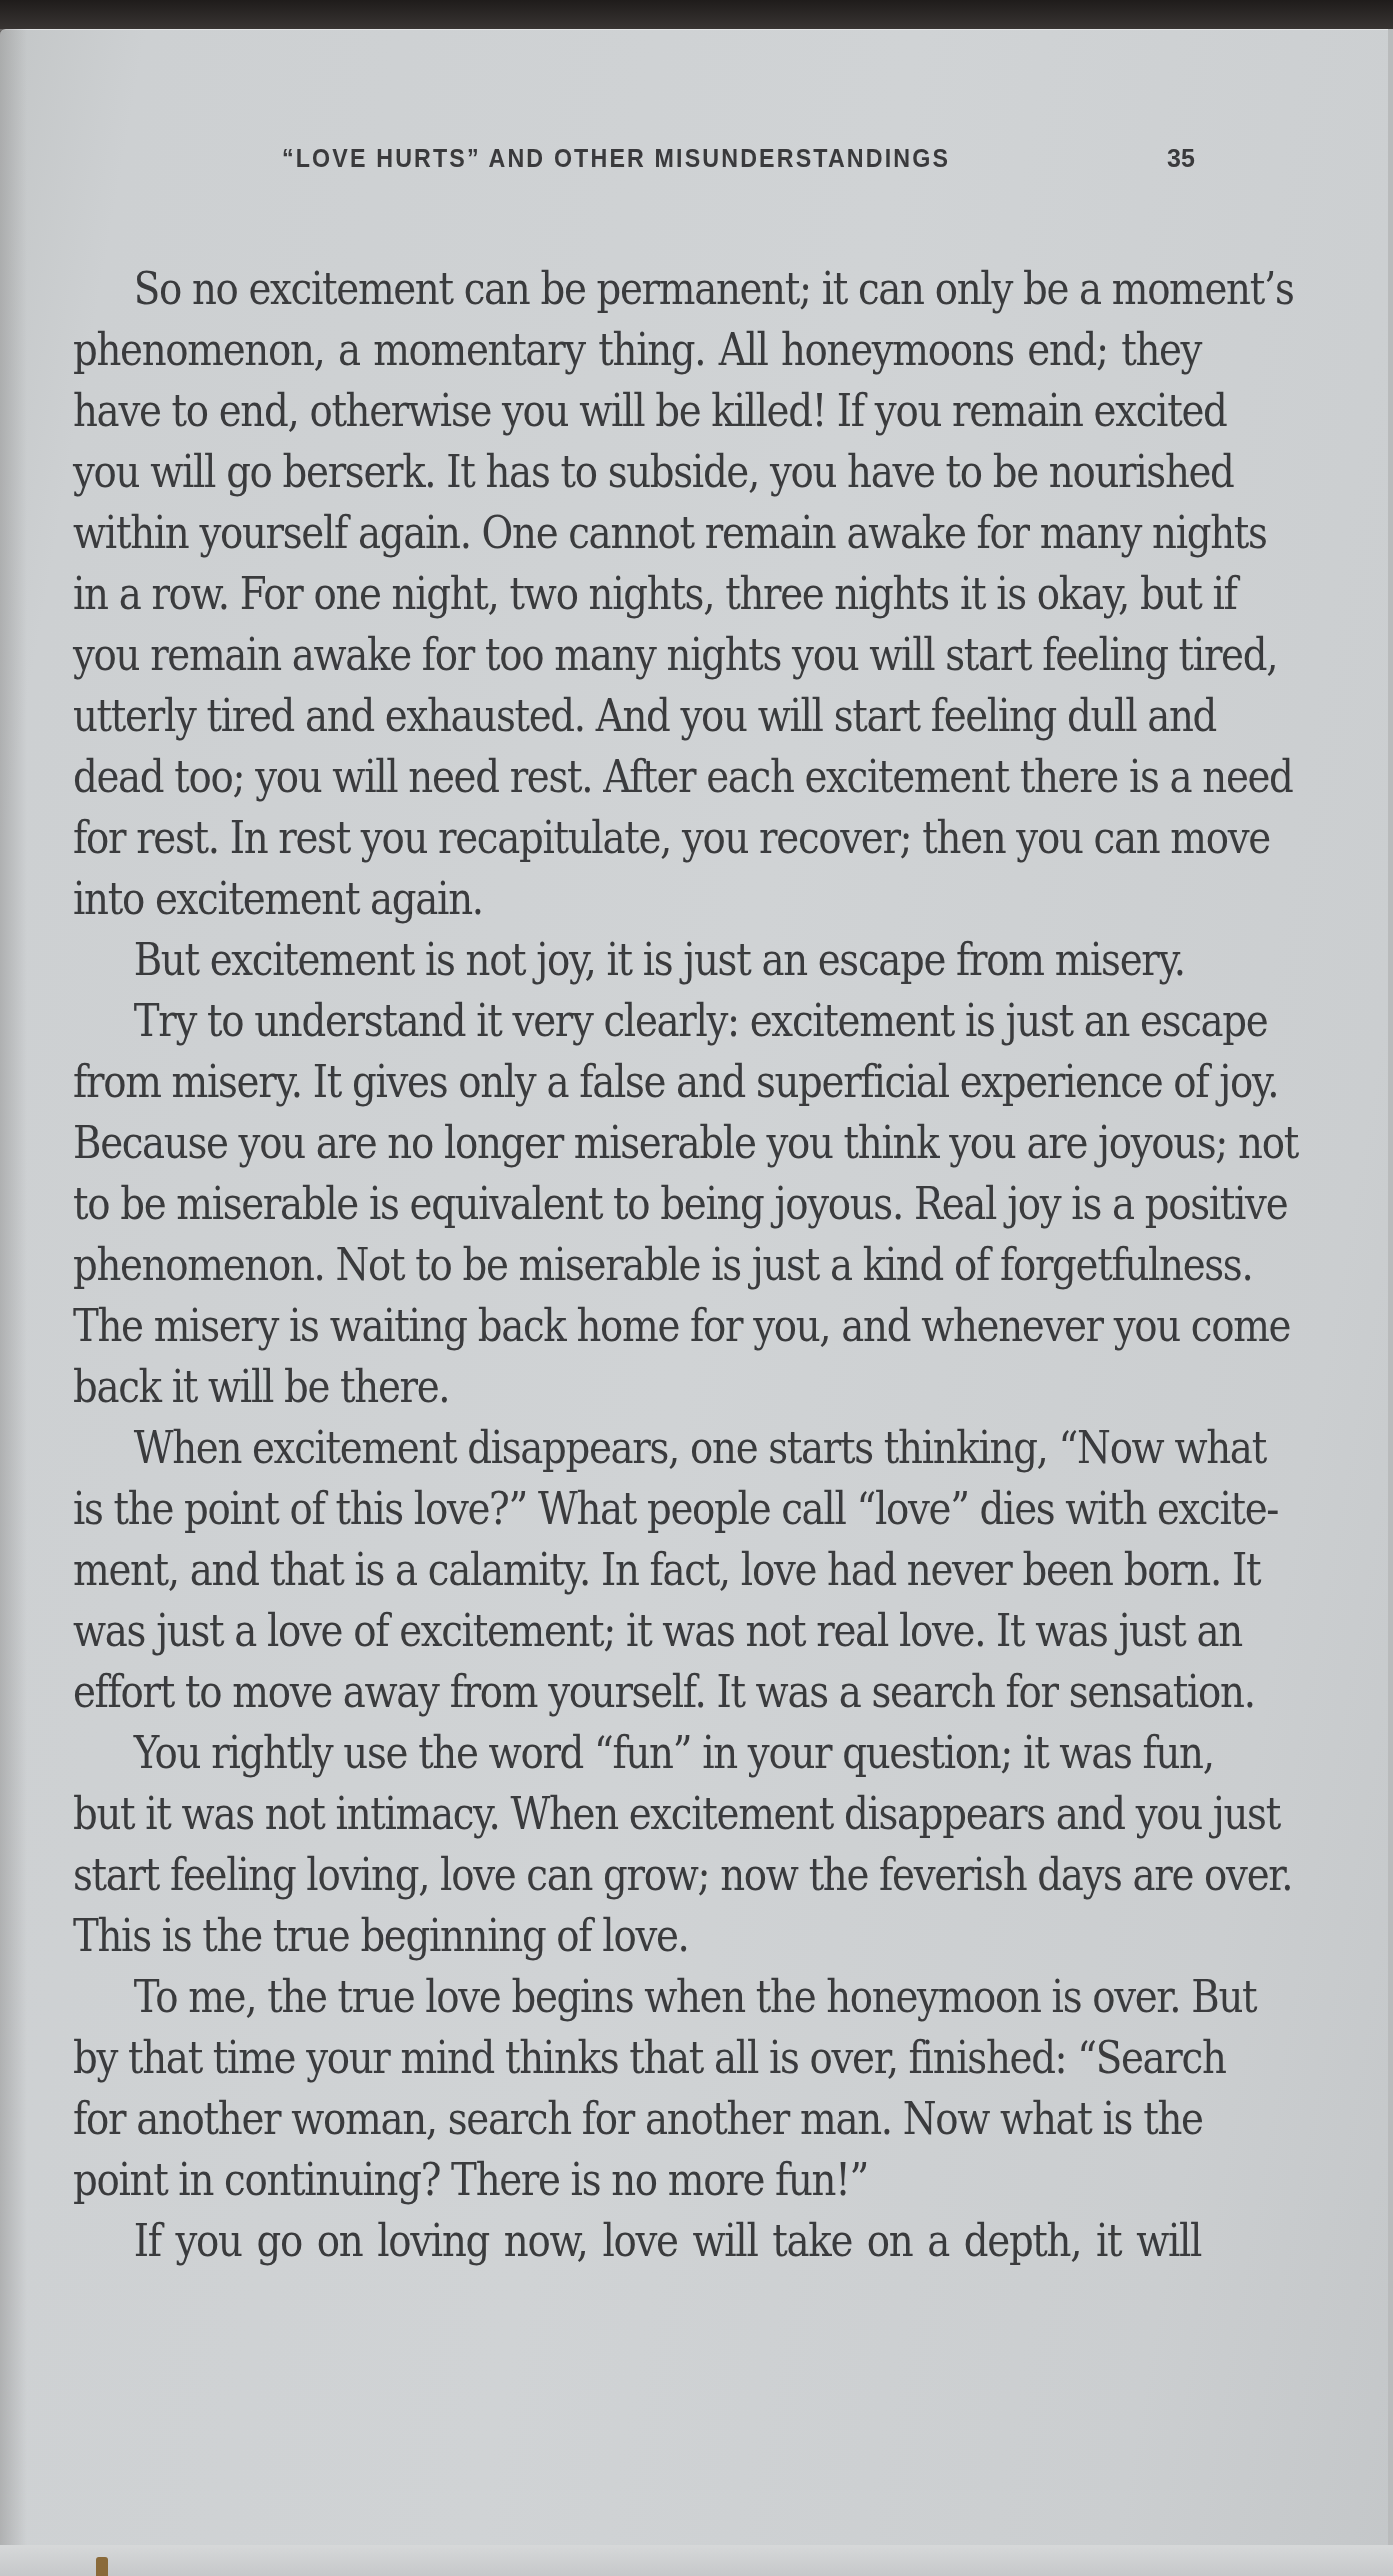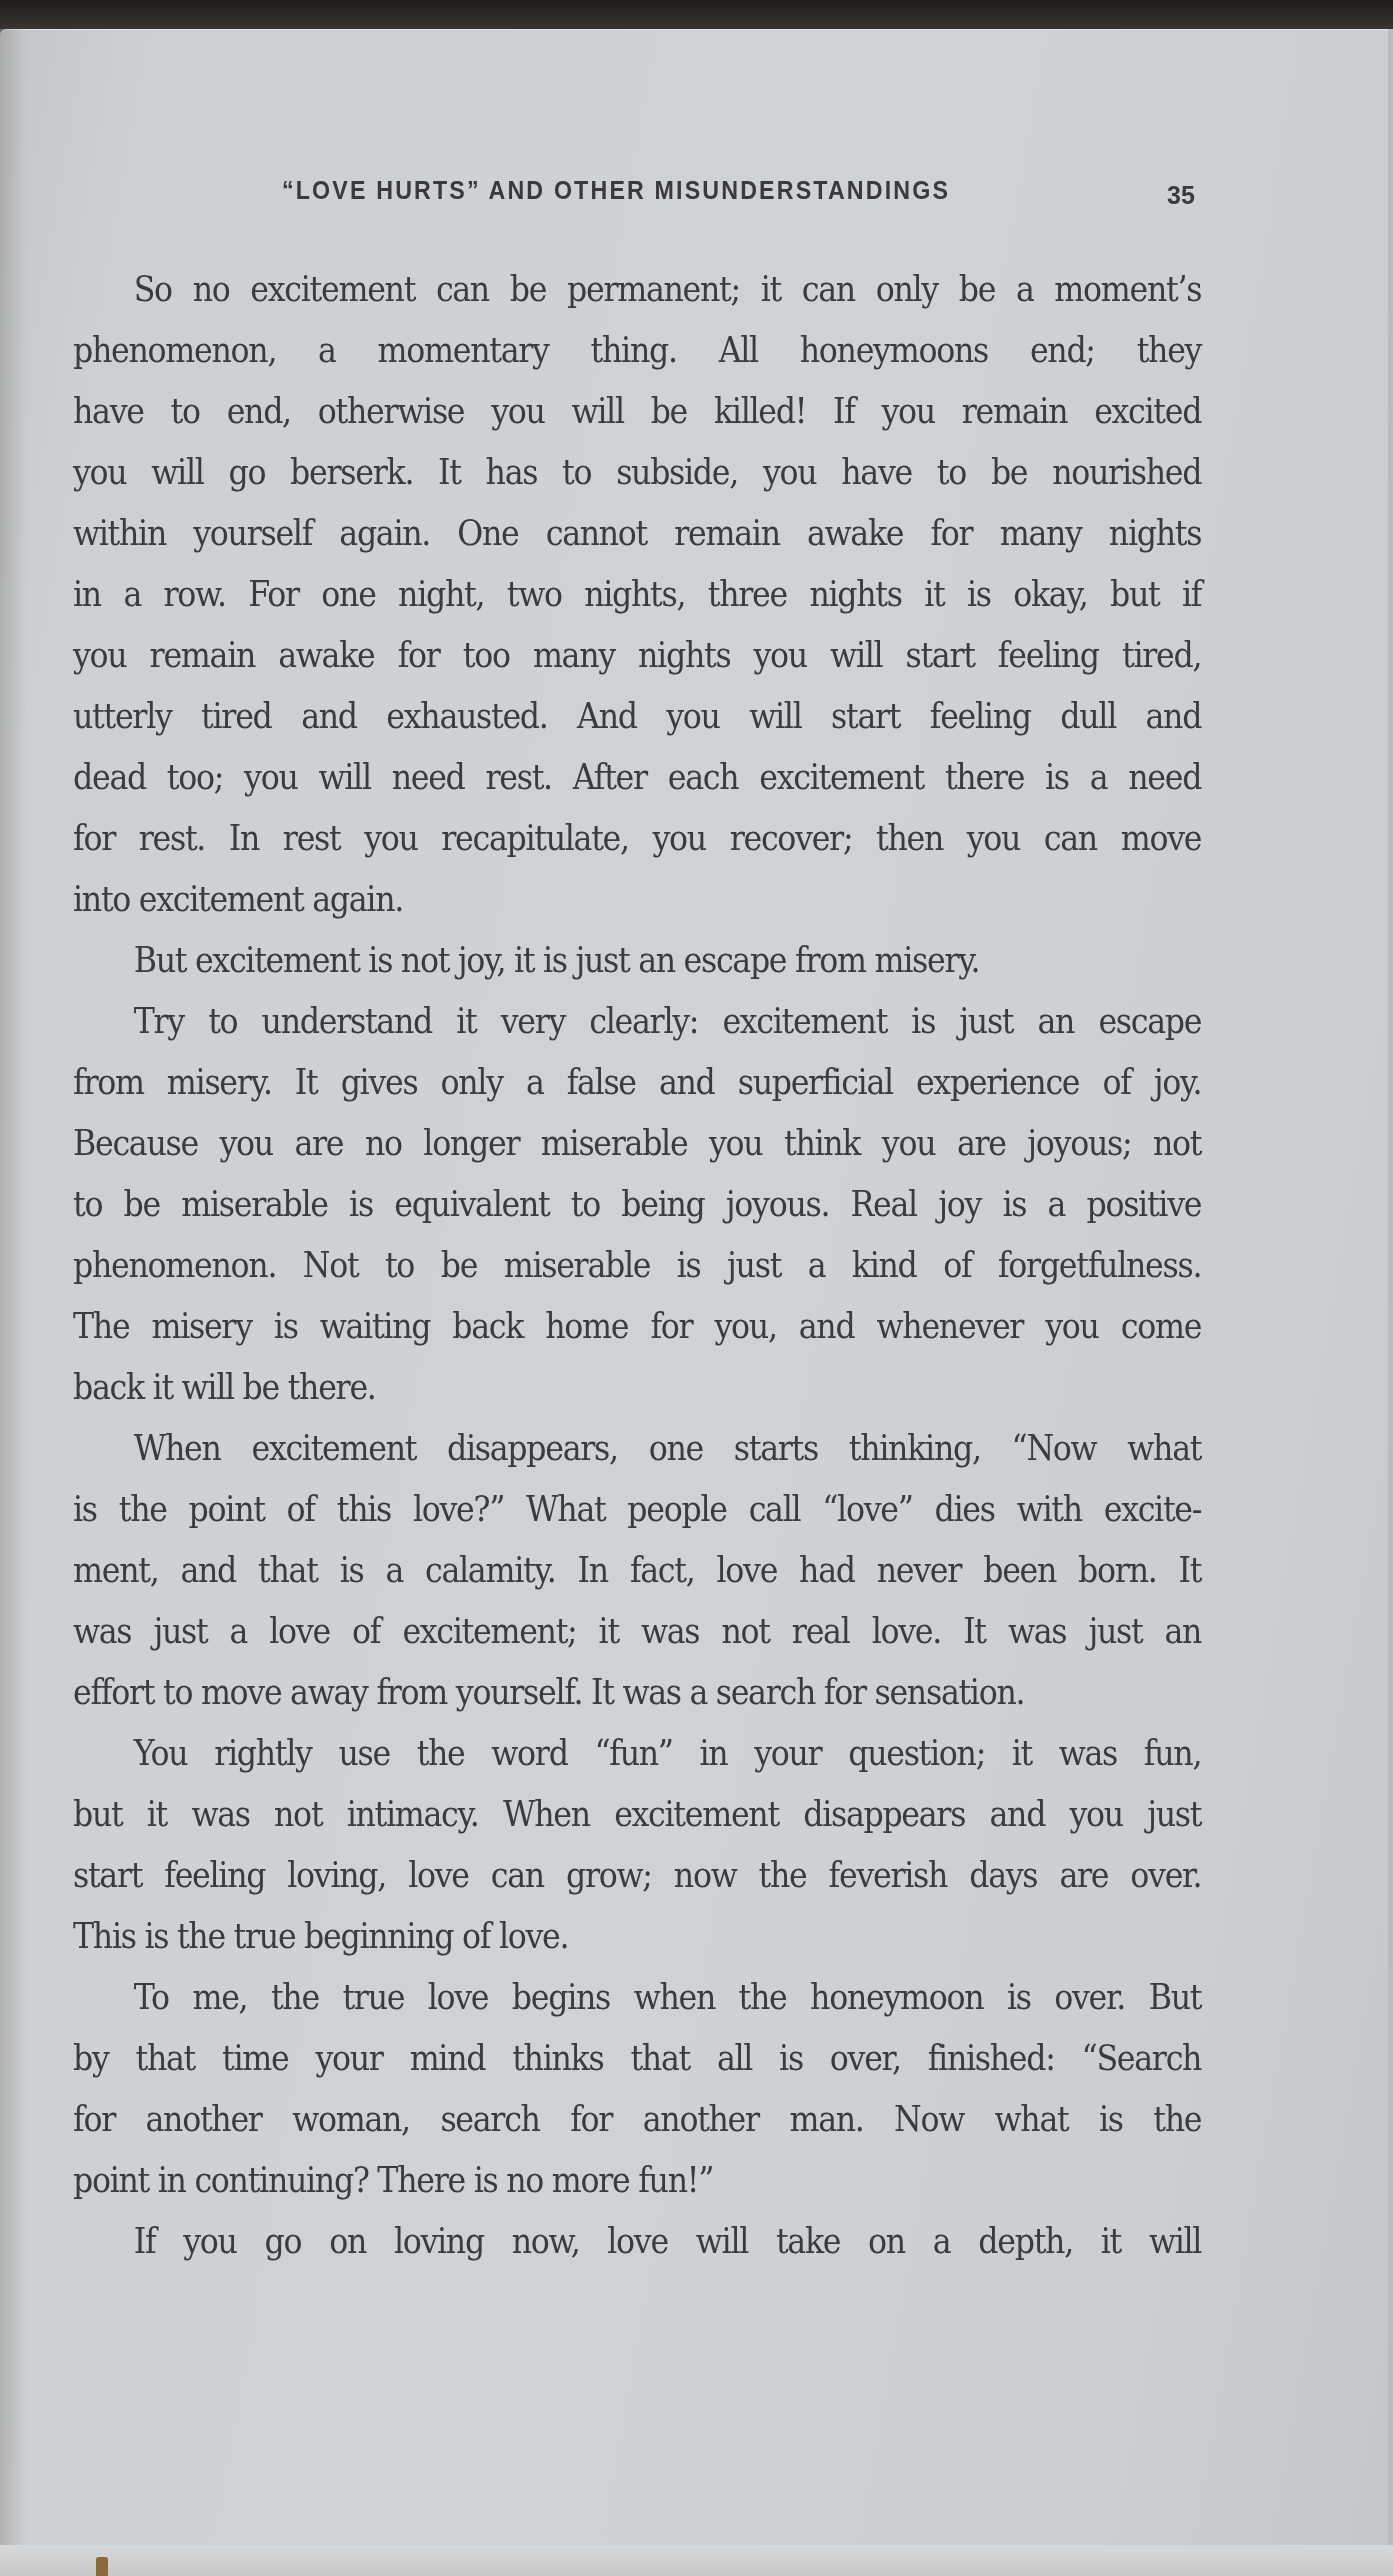--- a/index.html
+++ b/index.html
@@ -53,26 +53,26 @@
       background: #8a6a3a;
       border-radius: 2.9px 2.9px 0 0;
     }
     .running-head {
       position: absolute;
       top: 139px;
       left: 282px;
       width: 926px;
       height: 39px;
       display: flex;
+      align-items: center;
       color: #3a3a3c;
       font-family: "Liberation Sans", sans-serif;
       font-weight: bold;
       font-size: 25px;
       letter-spacing: 2.3px;
-      margin-top: 37px;
     }
     .running-title {
       white-space: nowrap;
       transform: scaleX(0.93);
       transform-origin: left center;
     }
     .page-number {
       position: absolute;
       left: 885px;
       top: 0;
@@ -80,21 +80,21 @@
       line-height: 39px;
       letter-spacing: 0;
     }
     .body-text {
       position: absolute;
       left: 73px;
       top: 258px;
       width: 1128px;
       color: #3a3b3d;
       font-family: "DejaVu Serif", serif;
-      font-size: 36px;
+      font-size: 44px;
       line-height: 61px;
     }
     .line {
       display: block;
       white-space: nowrap;
       text-align: justify;
       text-align-last: justify;
       height: 61px;
       letter-spacing: -1.5px;
       transform: scaleX(0.88);

